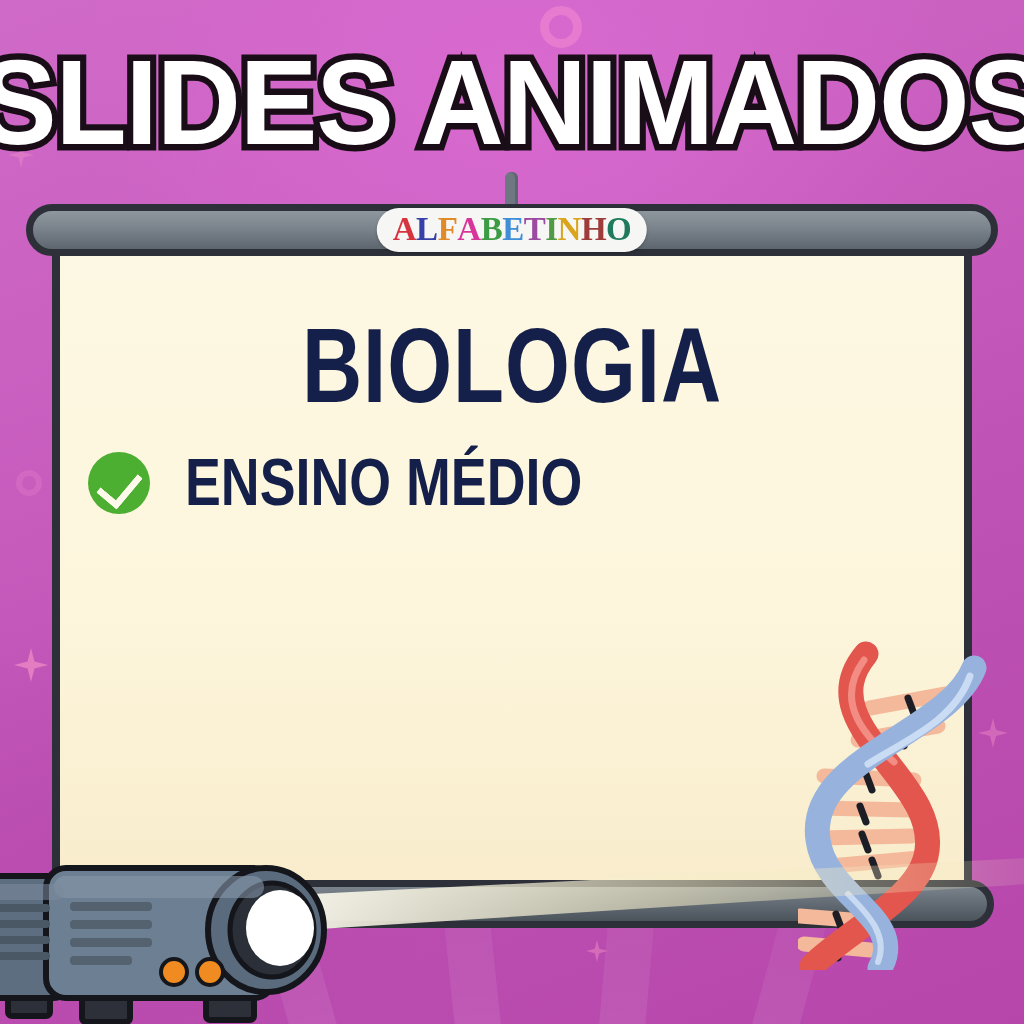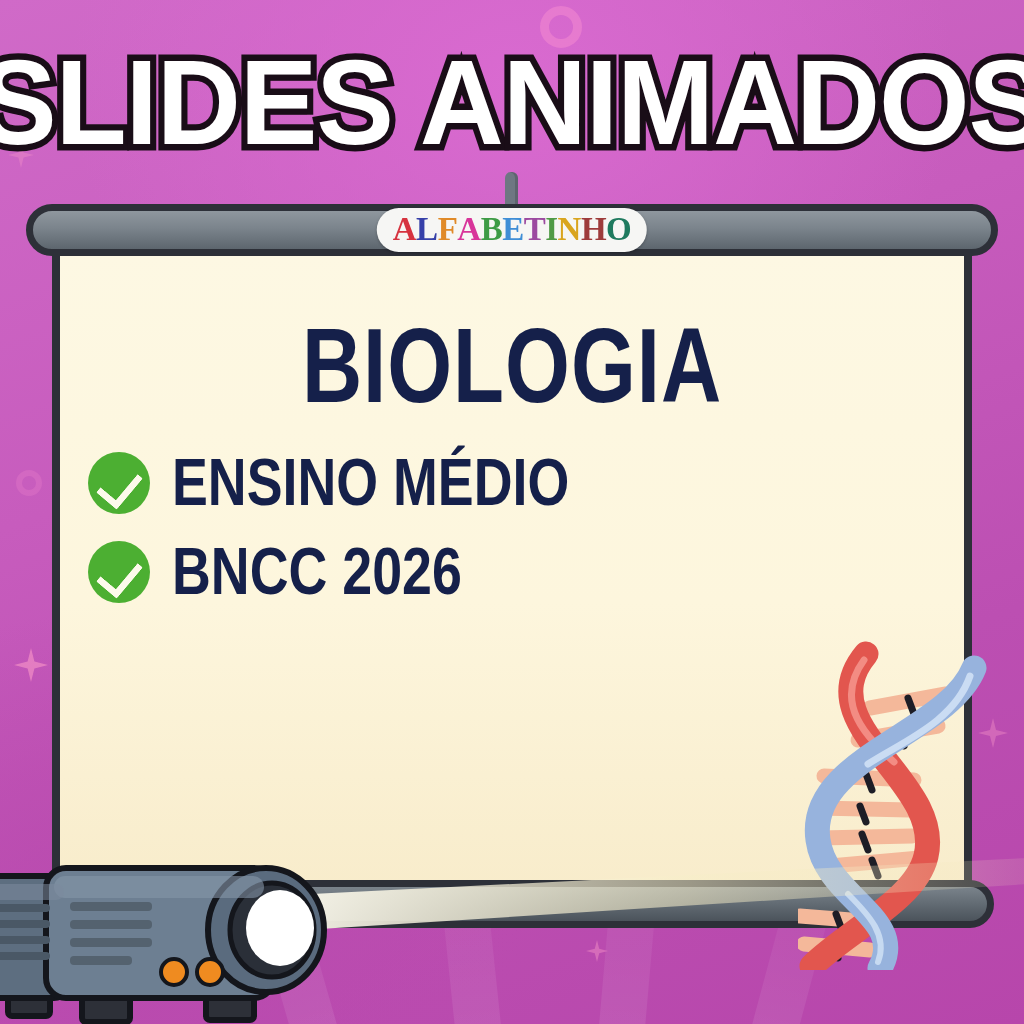--- a/index.html
+++ b/index.html
@@ -128,21 +128,21 @@
     transform-origin:50% 0;
   }
   #bullets {
     position:absolute;
     left:88px; top:452px;
     z-index:14;
     display:flex;
     flex-direction:column;
     gap:27px;
   }
-  .bullet { display:flex; align-items:center; gap:22px; }
+  .bullet { display:flex; align-items:center; gap:35px; }
   .check {
     width:62px; height:62px; flex:0 0 62px;
     border-radius:50%;
     background:#4caf32;
     position:relative;
   }
   .check::after {
     content:"";
     position:absolute;
     left:18px; top:13px;
@@ -212,24 +212,20 @@
     <span style="color: rgb(158, 59, 59);">H</span>
     <span style="color: rgb(31, 122, 94);">O</span>
   </div>
 
 <div id="slide-title">BIOLOGIA</div>
 <div id="bullets">
     <div class="bullet">
       <div class="check"></div>
       <div class="bullet-label">ENSINO MÉDIO</div>
     </div>
-    <div class="bullet">
-      <div class="check"></div>
-      <div class="bullet-label">BNCC 2026</div>
-    </div>
   </div>
 
 <svg id="dna" width="226" height="340" viewBox="0 0 226 340">
   <defs>
     <clipPath id="dnaclip">
         <rect x="0" y="0" width="226" height="340"></rect>
       </clipPath>
   </defs>
   <g clip-path="url(#dnaclip)" stroke-linecap="round">
 

